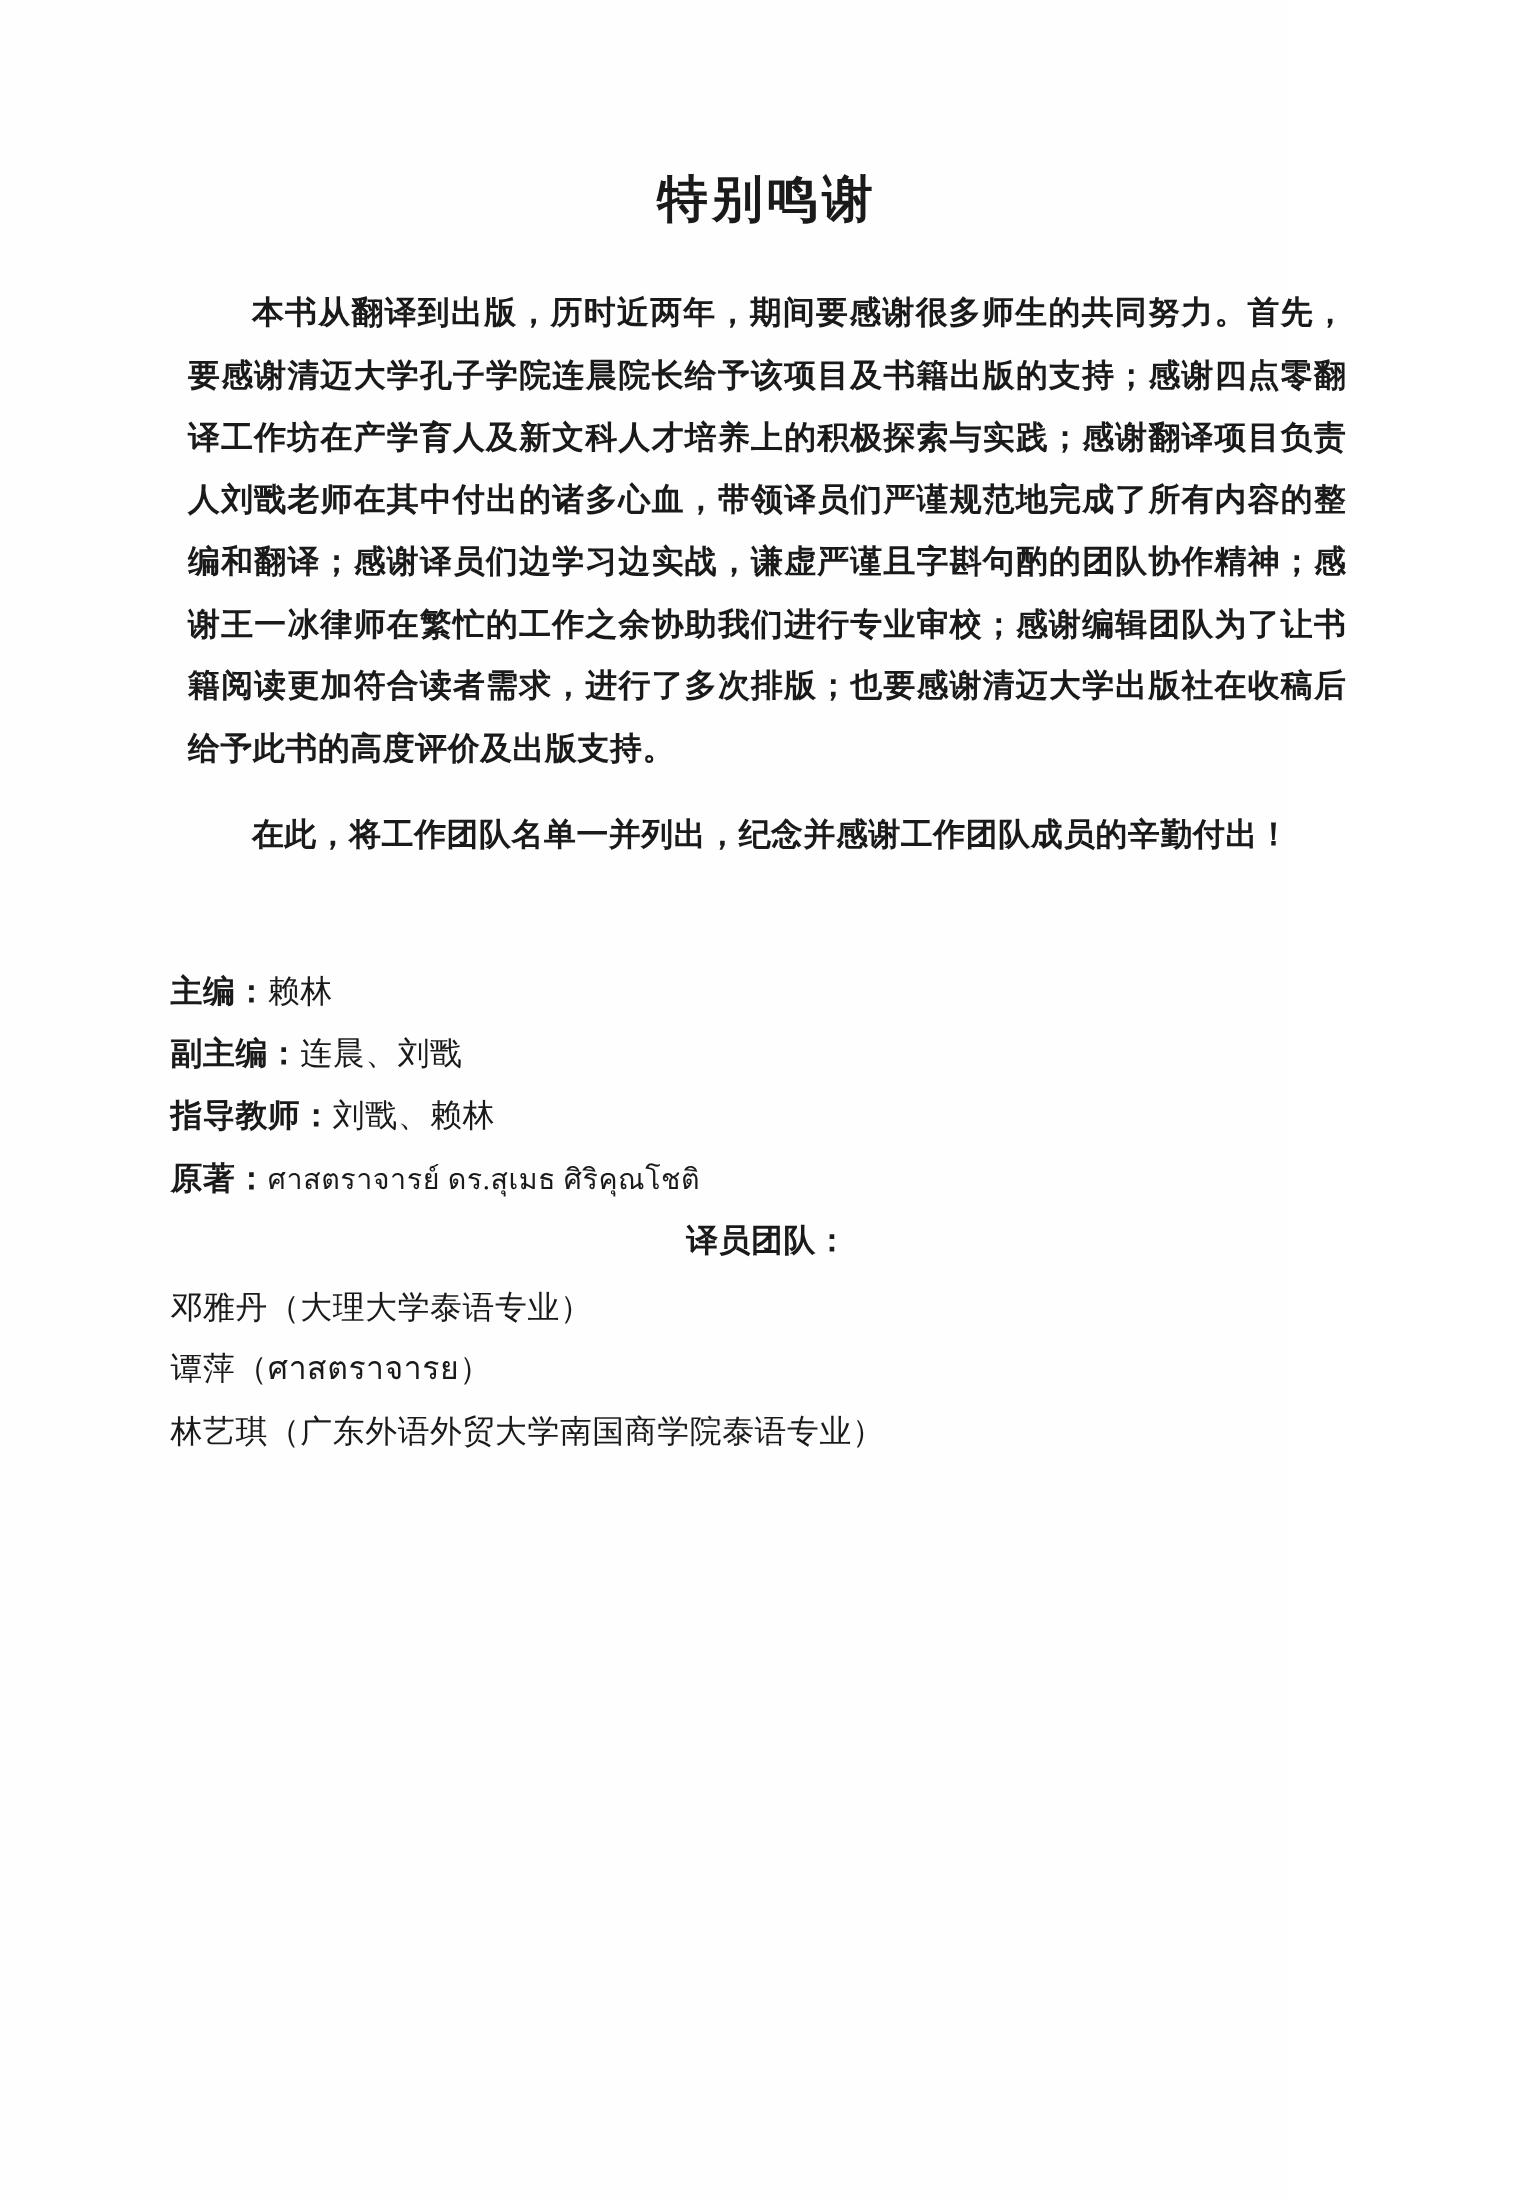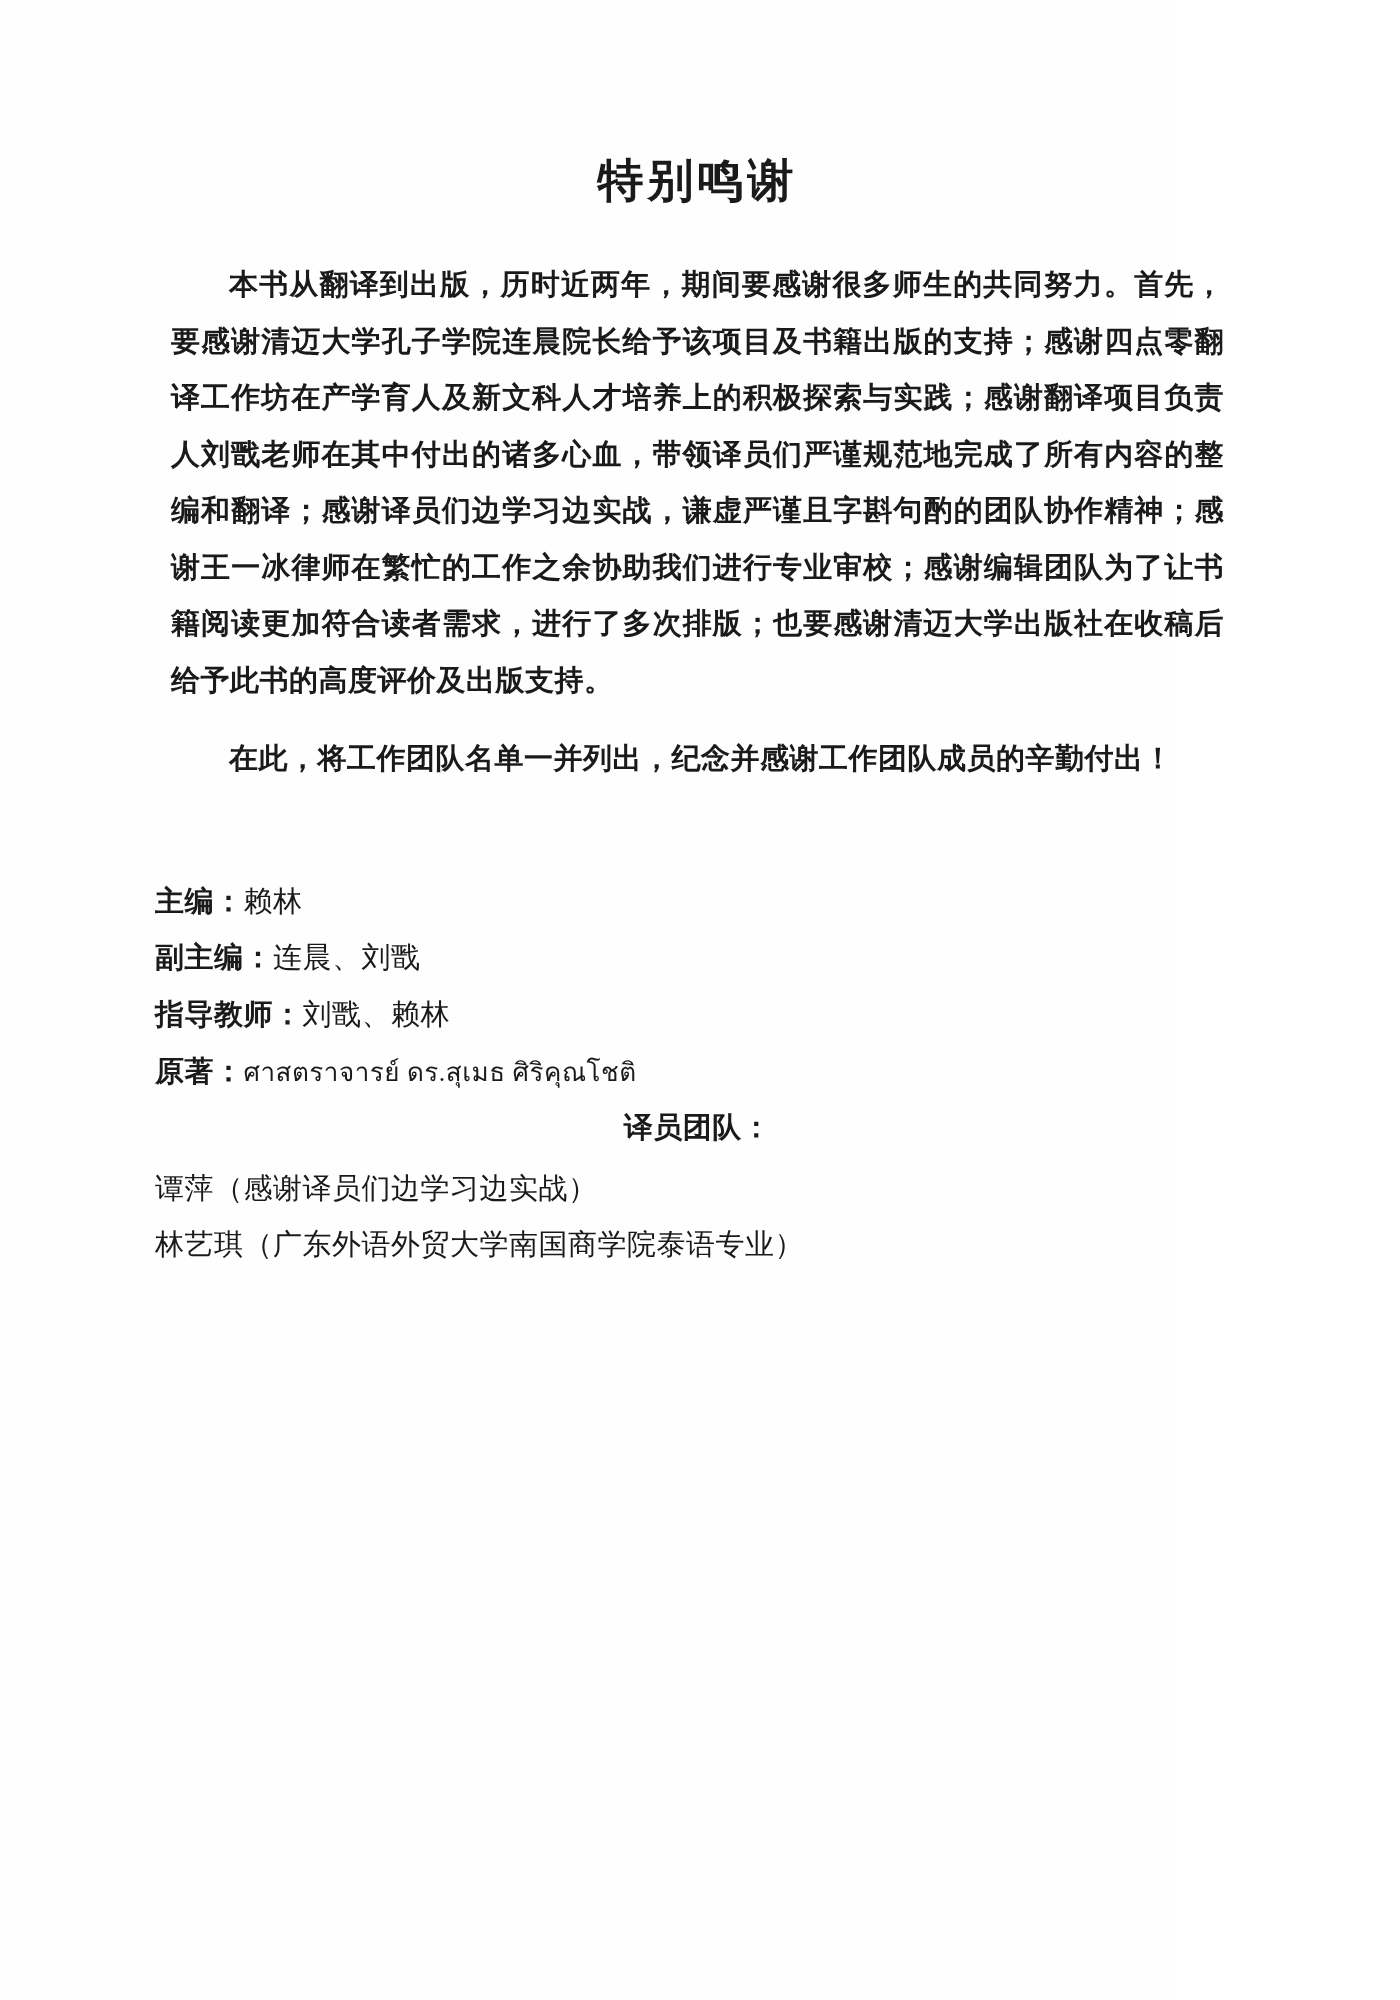--- a/index.html
+++ b/index.html
@@ -113,19 +113,20 @@
 
       <p class="credit-line">
         <span class="lbl">原著：</span><span class="thai">ศาสตราจารย์ ดร.สุเมธ ศิริคุณโชติ</span>
       </p>
 
       <p class="credit-line bold-all">
         <span class="lbl">译员团队：</span>
       </p>
 
       <div class="team-list">
-        <p class="team-item">谭萍（感谢译员们边学习边实战）</p>
+        <p class="team-item">邓雅丹（大理大学泰语专业）</p>
+        <p class="team-item">谭萍（ศาสตราจารย）</p>
         <p class="team-item">林艺琪（广东外语外贸大学南国商学院泰语专业）</p>
       </div>
 
     </div>
   </div>
 </div>
 
 </body></html>

